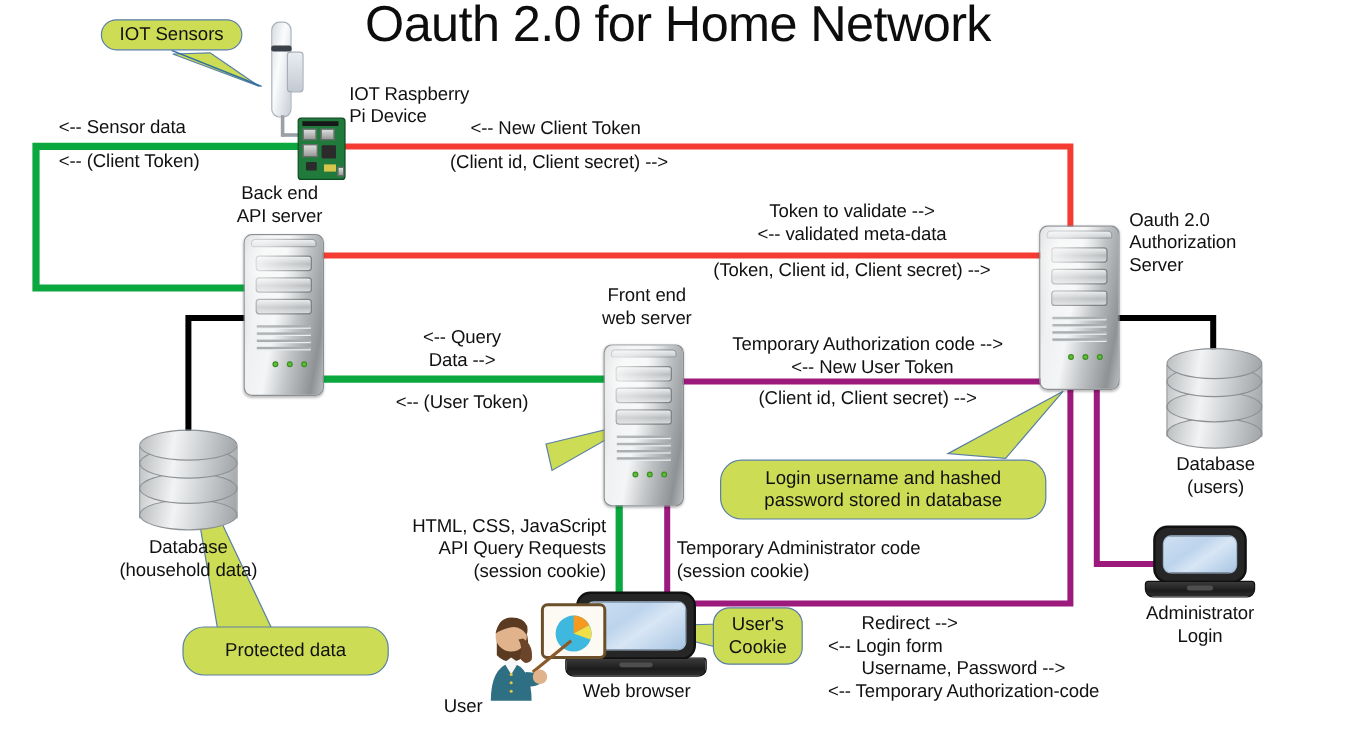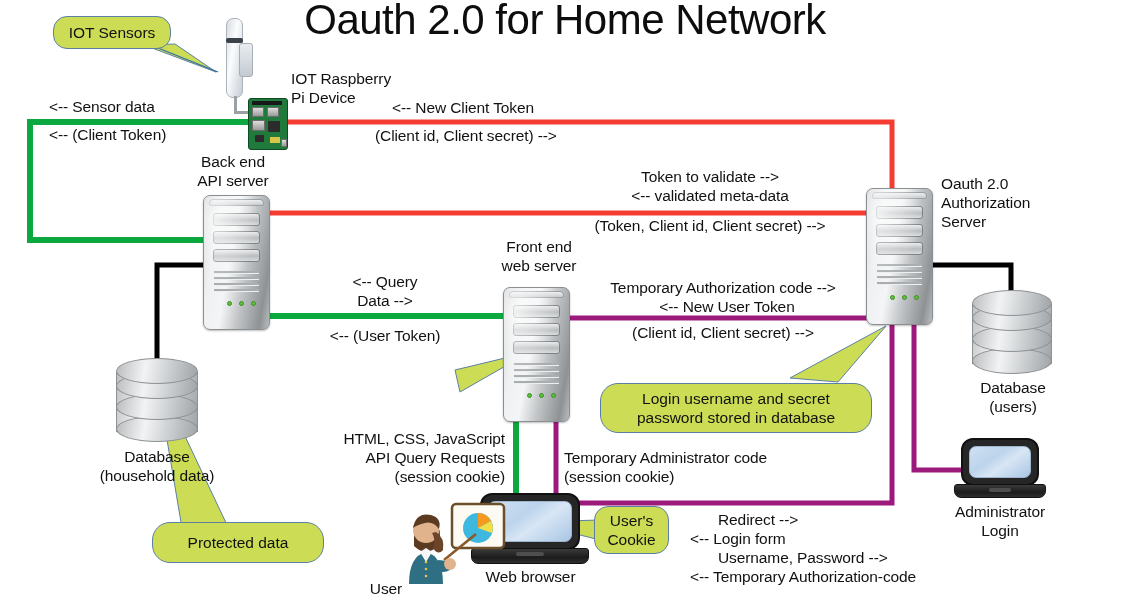--- a/index.html
+++ b/index.html
@@ -375,27 +375,27 @@
     <path d="M36 32 q9 6 7 18 q-5 6 -10 -2 q3 -9 -1 -15 Z" fill="#6b4429"></path>
     <path d="M9 84 q0 -28 17 -32 q17 4 17 32 Z" fill="#2e6f84"></path>
     <path d="M20 52 l6 10 l6 -10 l-6 -4 Z" fill="#f7f7f7"></path>
     <path d="M38 60 q12 0 14 8 q-5 6 -16 3 Z" fill="#2e6f84"></path>
     <circle cx="50" cy="64" r="6" fill="#e0b38c"></circle>
     <circle cx="26" cy="62" r="1.3" fill="#e8c34a"></circle>
     <circle cx="26" cy="69" r="1.3" fill="#e8c34a"></circle>
     <circle cx="26" cy="76" r="1.3" fill="#e8c34a"></circle>
   </svg>
 
-  <div class="callout small" style="left:53px; top:16px; width:118px; height:33px;">
+  <div class="callout small" style="left:84px; top:16px; width:118px; height:26px;">
     <span>IOT Sensors</span>
   </div>
 
 
   <div class="callout" style="left:600px; top:383px; width:272px; height:50px;">
-    <span class="ml" style="white-space: pre-line;">Login username and secret
+    <span class="ml" style="white-space: pre-line;">Login username and hashed
 password stored in database</span>
   </div>
 
   <div class="callout" style="left:152px; top:522px; width:172px; height:41px;">
     <span>Protected data</span>
   </div>
 
   <div class="callout small" style="left:594px; top:506px; width:75px; height:48px;">
     <span class="ml" style="white-space: pre-line;">User's
 Cookie</span>

